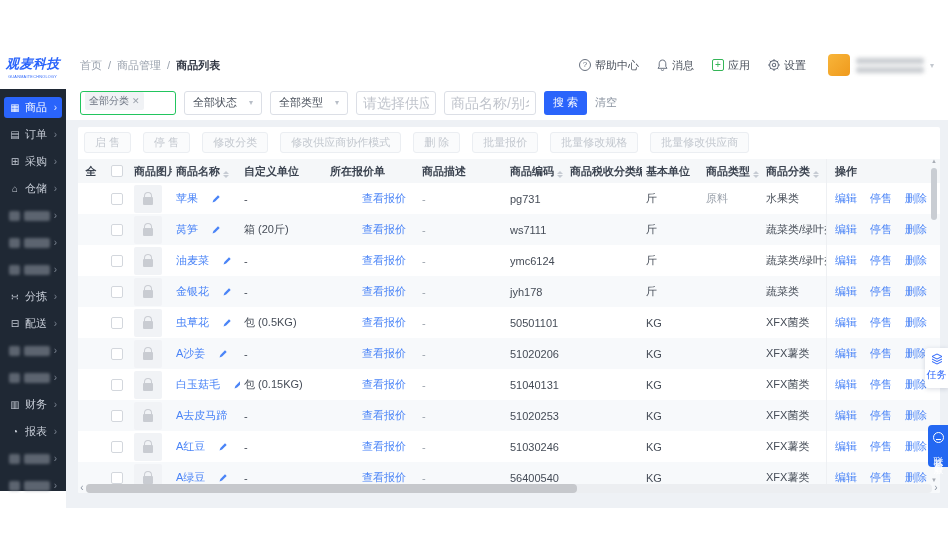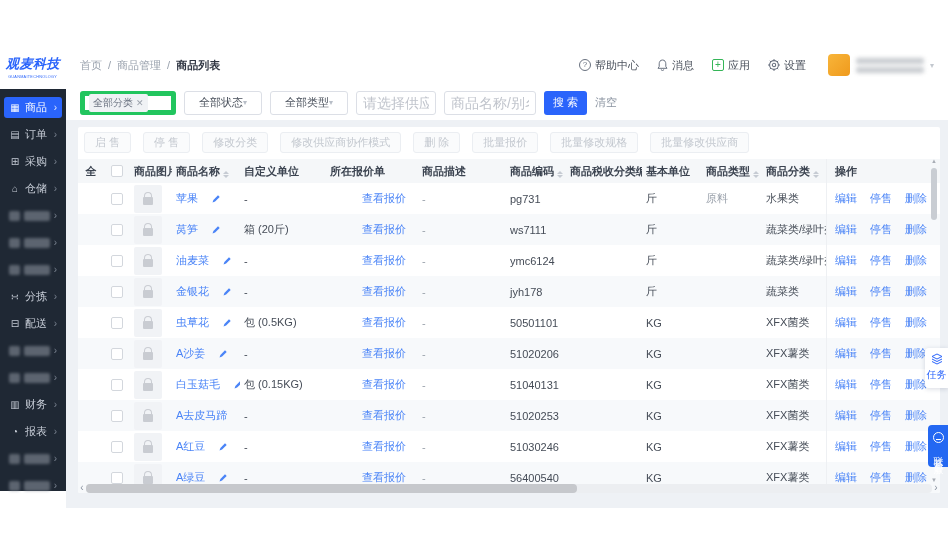--- a/index.html
+++ b/index.html
@@ -38,25 +38,25 @@
     font-size:10px; display:flex; align-items:center; justify-content:center; line-height:1; }
   .user { display:flex; align-items:center; gap:6px; margin-left:4px; }
   .avatar { width:22px; height:22px; border-radius:4px; background:linear-gradient(135deg,#f8b53a,#ef9a1d); }
   .user-name-blur { display:flex; flex-direction:column; gap:3px; }
   .user-name-blur i { display:block; width:68px; height:6px; background:#9aa0a8; border-radius:2px; filter:blur(2px); opacity:.55; }
   .user-caret { color:#c3c8cf; font-size:8px; }
 
   
   .subheader { position:absolute; left:66px; top:40px; right:0; height:35px; background:#fff;
     display:flex; align-items:center; padding:0 14px; gap:8px; }
-  .tag-input { width:96px; height:24px; border:5px solid #22c55e; border-radius:3px; display:flex; align-items:center; padding:0 4px; background:#fff; }
+  .tag-input { width:96px; height:24px; border:1px solid #22c55e; border-radius:3px; display:flex; align-items:flex-start; padding:0 4px; background:#fff; }
   .tag { background:#f0f2f5; color:#6a7280; font-size:10px; padding:2px 4px; border-radius:2px; display:flex; align-items:center; gap:3px; }
   .tag-x { color:#9aa1ab; font-size:9px; cursor:pointer; }
   .select { width:78px; height:24px; border:1px solid #dcdfe6; border-radius:3px; display:flex; align-items:center;
-    justify-content:space-between; padding:0 14px; font-size:11px; color:#4a515c; cursor:pointer; background:#fff; }
+    justify-content:space-between; padding:0 8px; font-size:11px; color:#4a515c; cursor:pointer; background:#fff; }
   .select .arrow { color:#b8bec7; font-size:8px; }
   .finput { height:24px; border:1px solid #dcdfe6; border-radius:3px; padding:0 6px; font-size:14px; color:#4a515c; background:#fff; outline:none; }
   .finput::placeholder { color:#c0c4cc; }
   .finput.supplier { width:80px; }
   .finput.search { width:92px; }
   .btn-search { height:24px; padding:0 9px; background:#2a64fb; color:#fff; border:none; border-radius:3px; font-size:11px; cursor:pointer; }
   .link-clear { font-size:11px; color:#8a93a0; cursor:pointer; }
   .subheader-right { margin-left:auto; display:flex; gap:8px; }
   .btn-light { height:24px; padding:0 12px; background:#eef1f6; color:#4a515c; border:none; border-radius:3px; font-size:11px; cursor:pointer; }
   .btn-primary { height:24px; padding:0 12px; background:#2a64fb; color:#fff; border:none; border-radius:3px; font-size:11px; cursor:pointer; }

